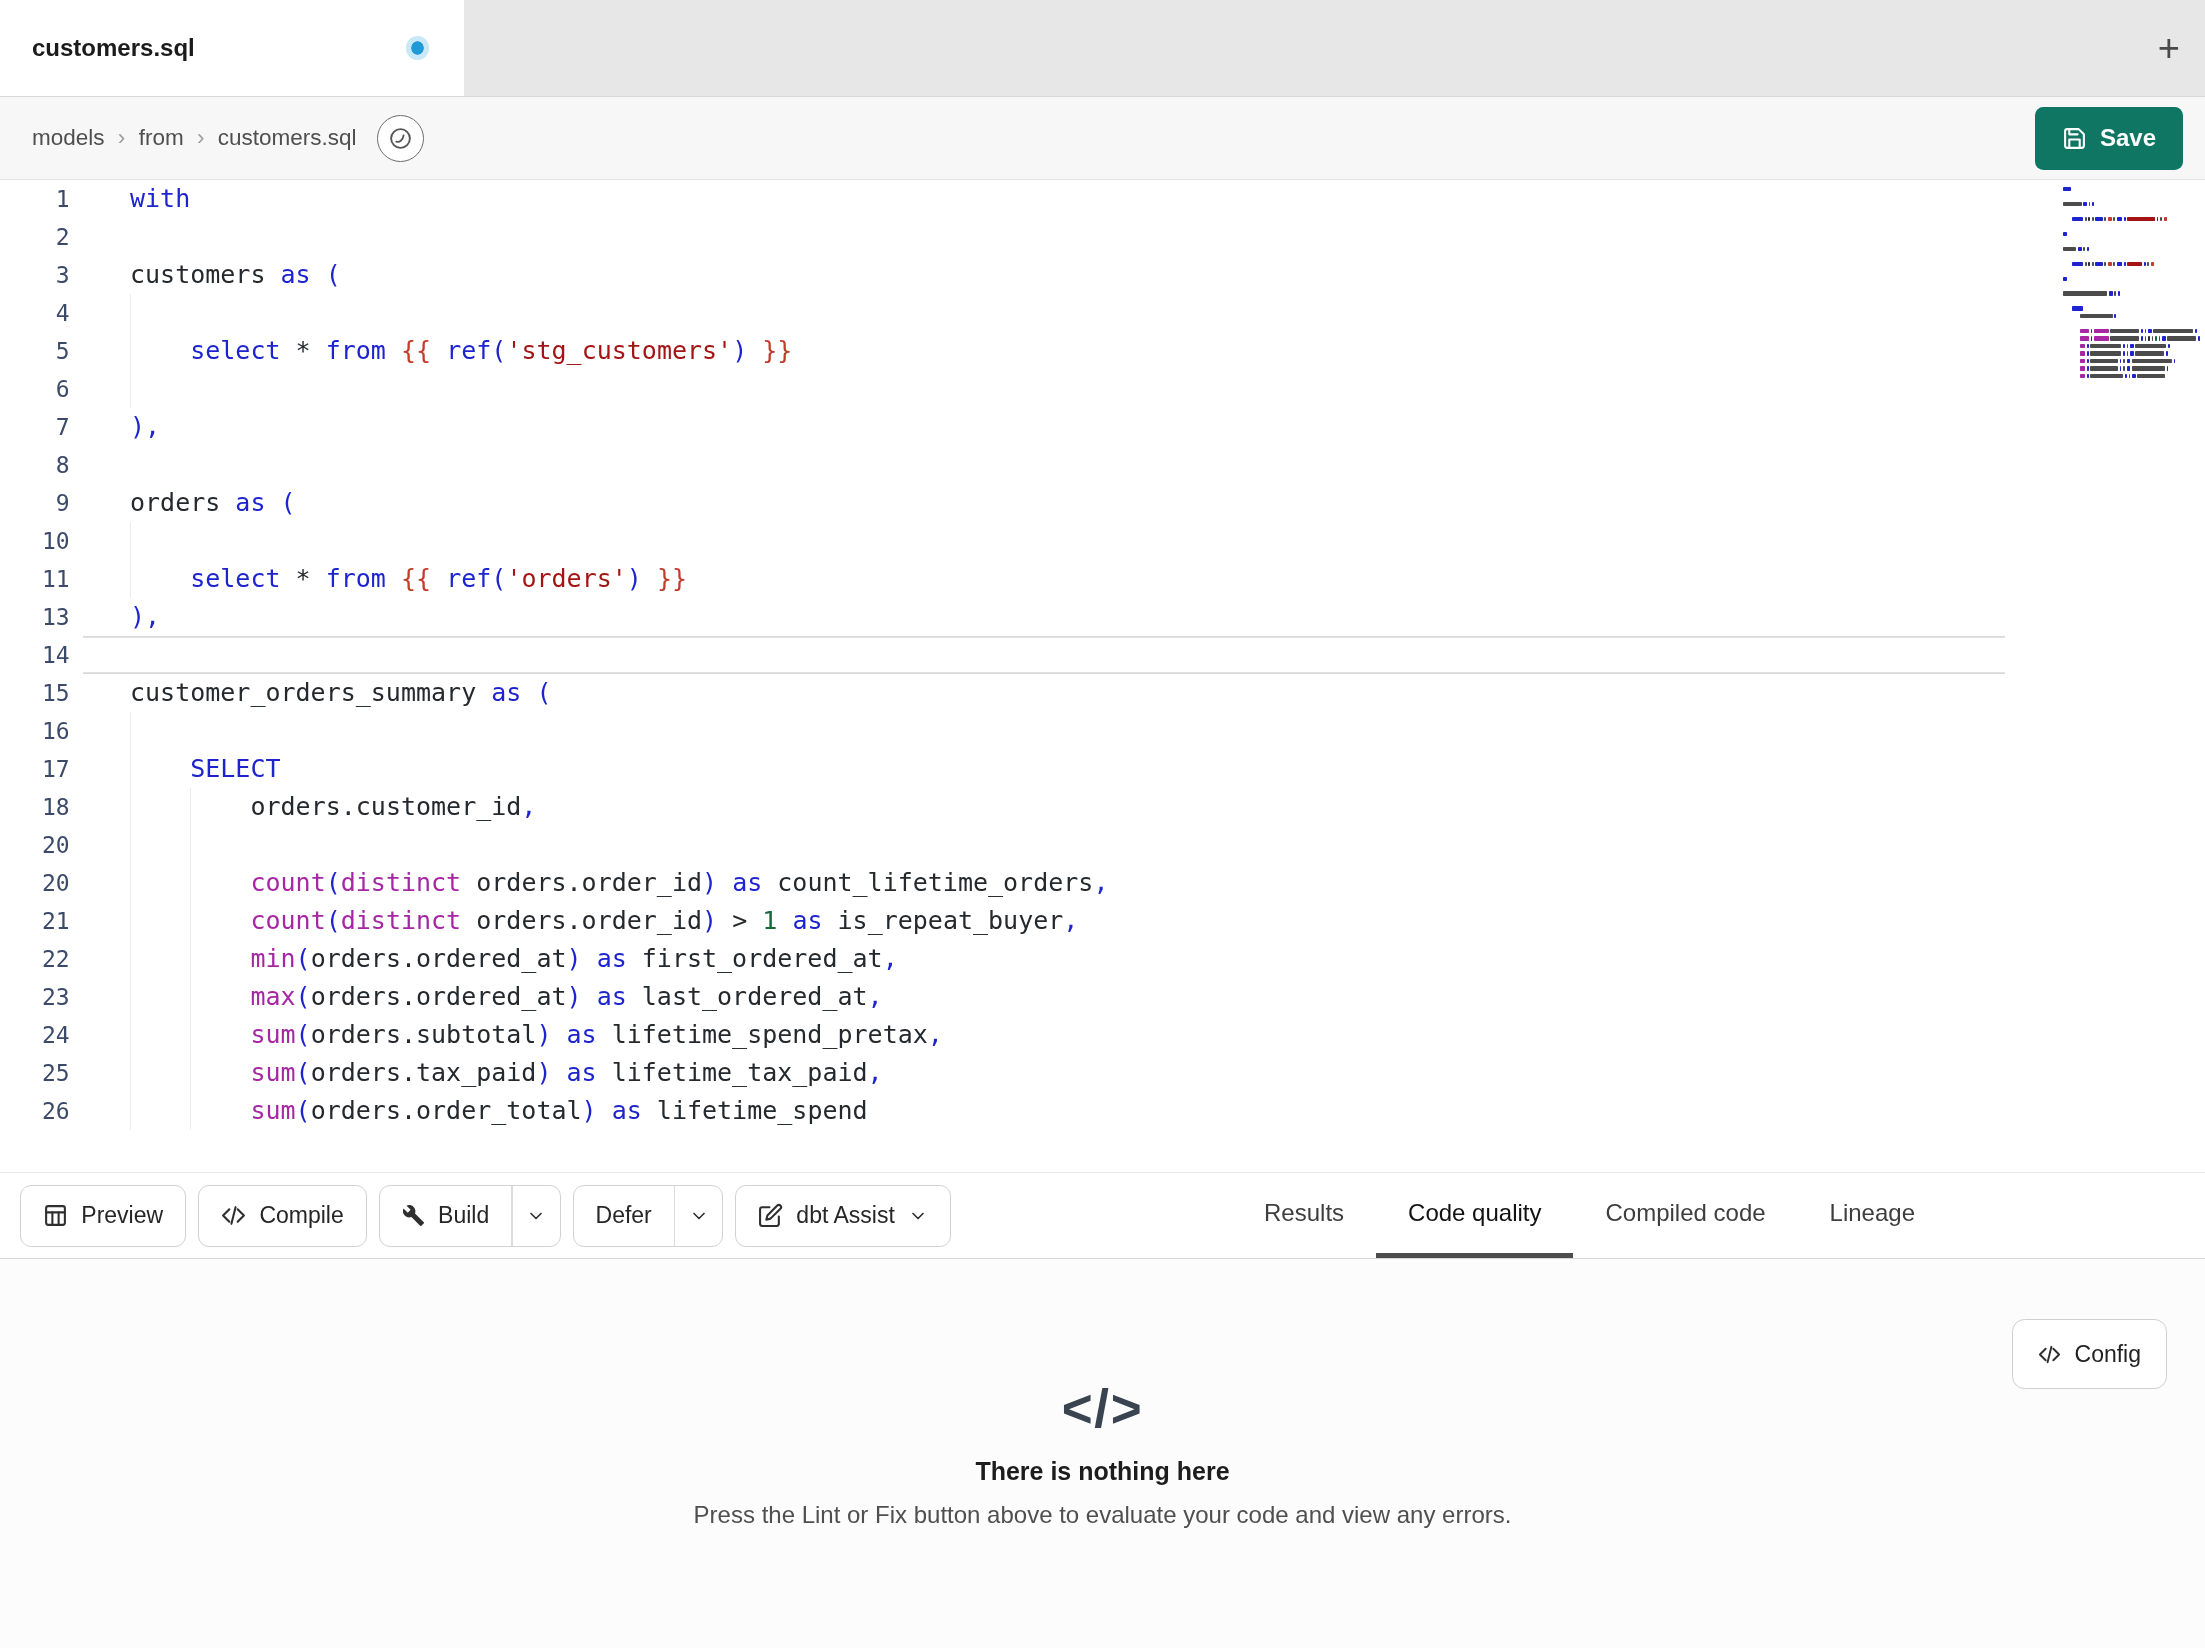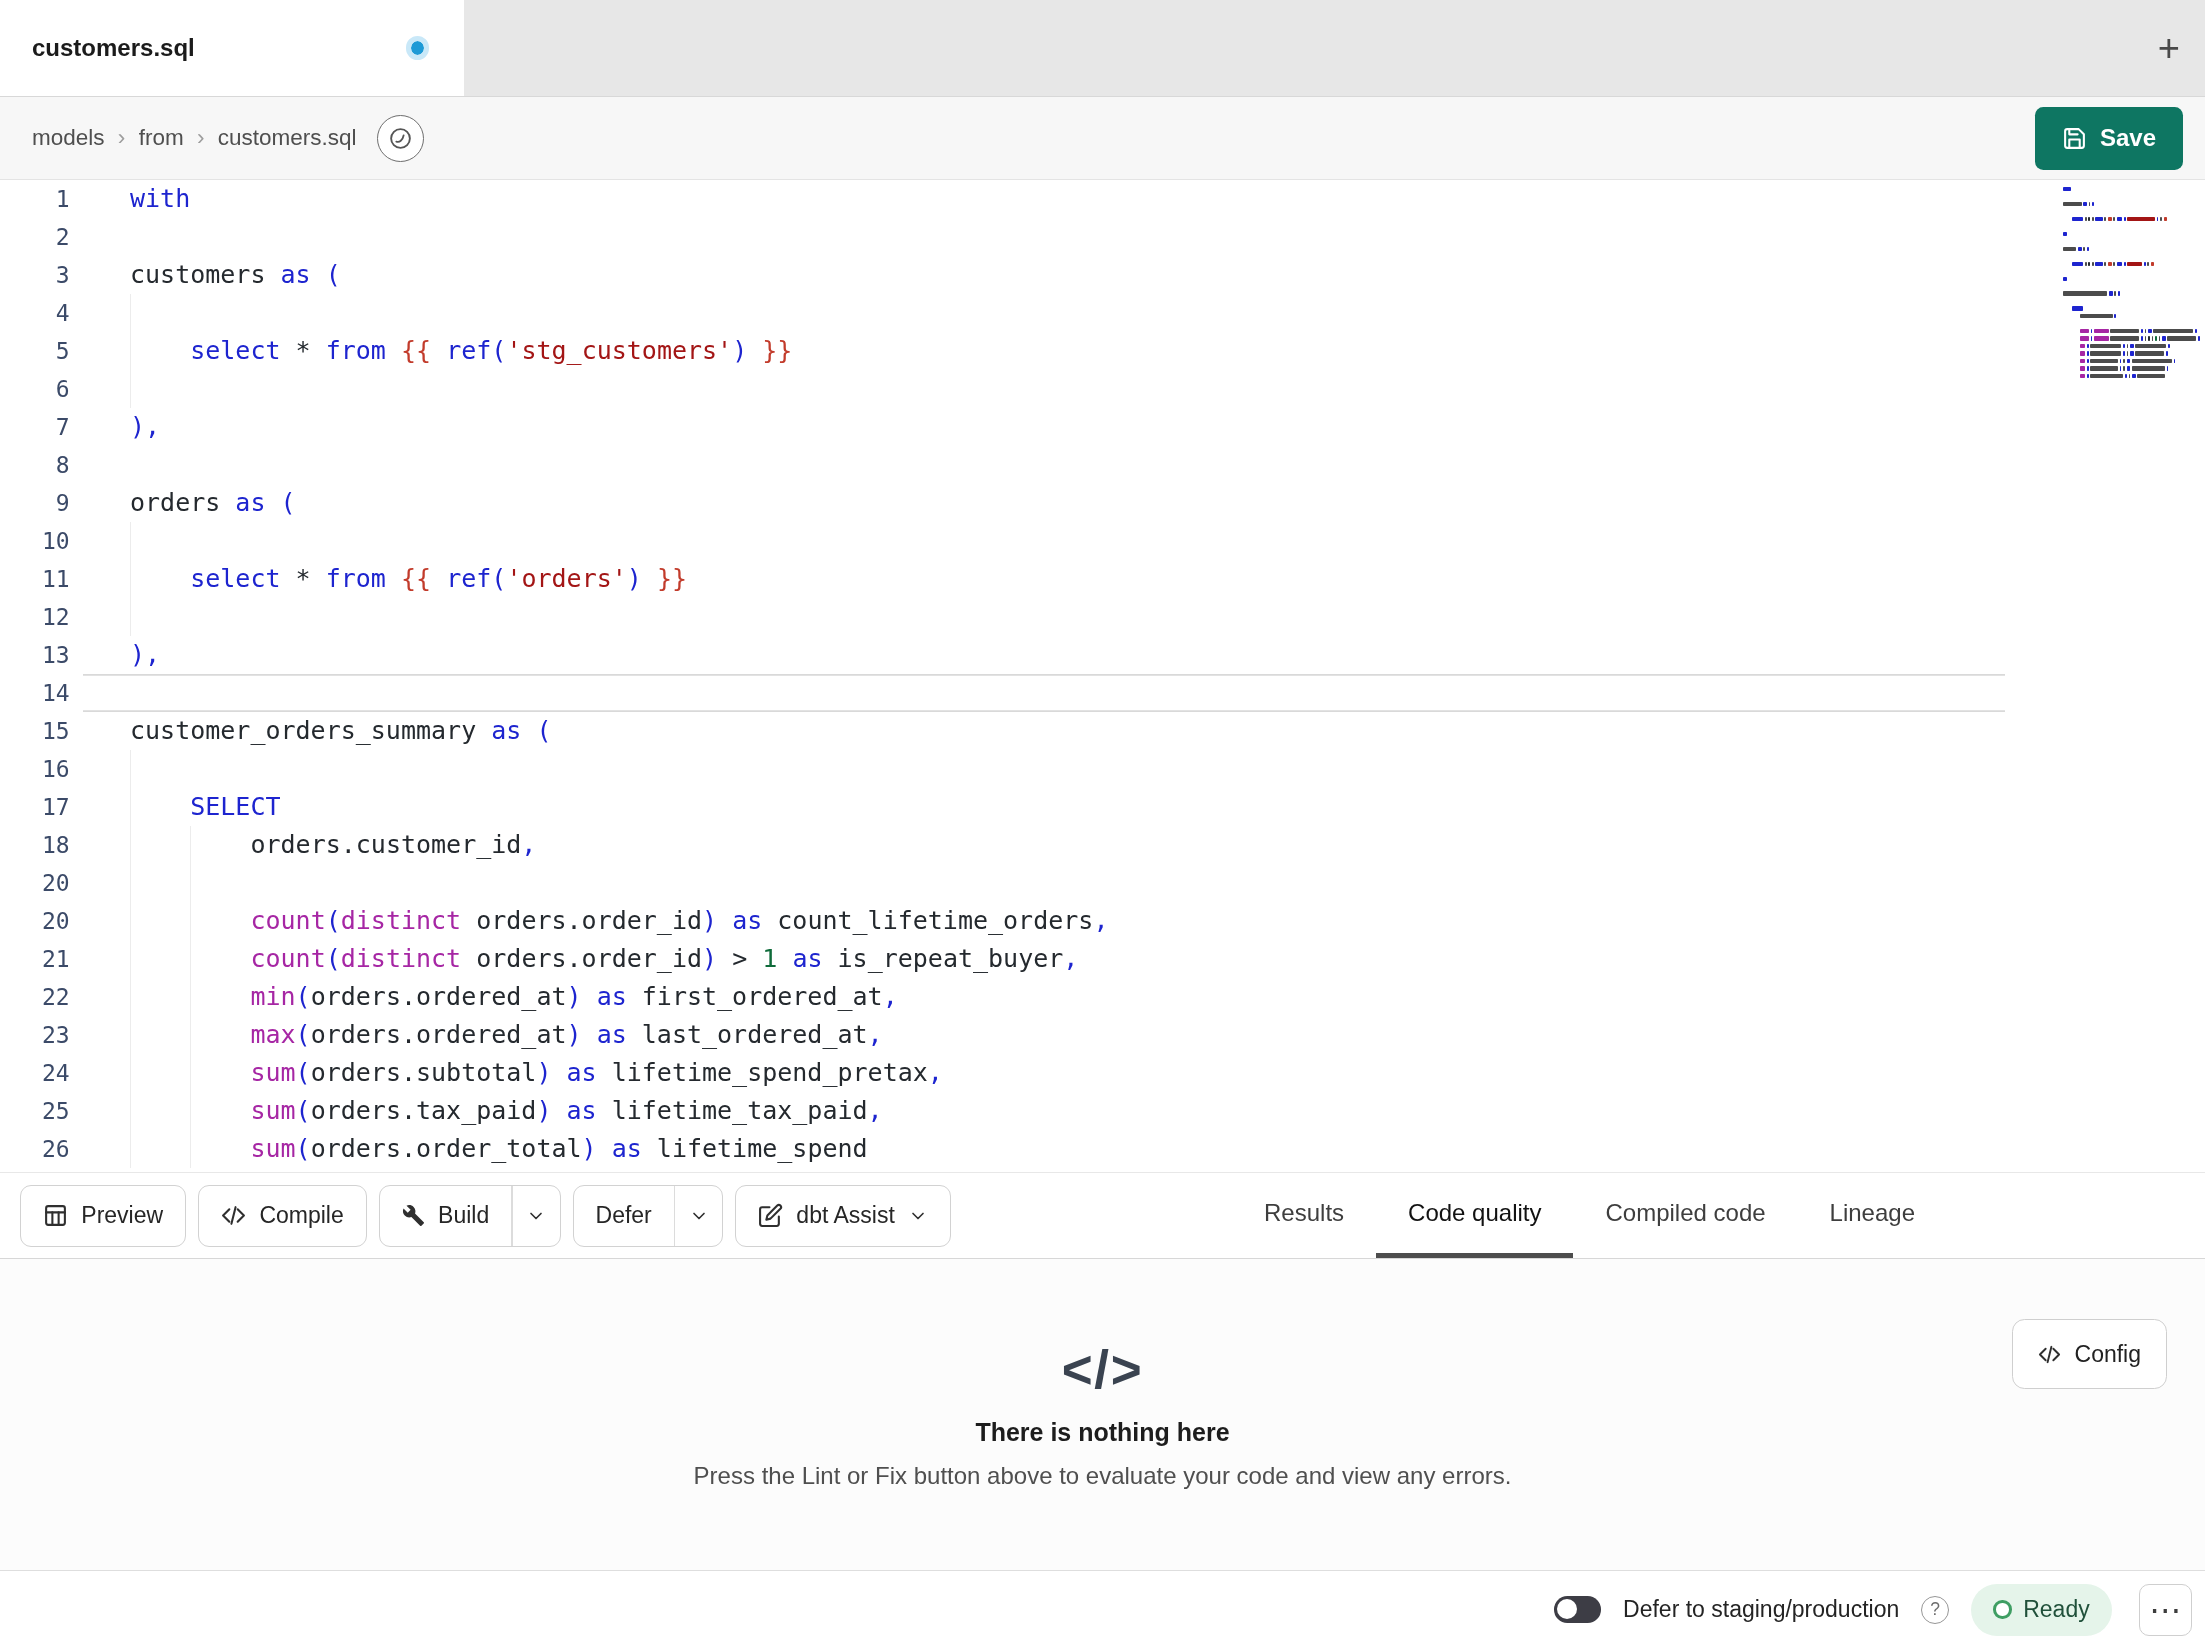--- a/index.html
+++ b/index.html
@@ -140,24 +140,20 @@
         </div>
         <div class="cl">
           <span class="ln" style="color: rgb(59, 74, 104);">10</span>
           <span class="code"><span class="guide" style="left: calc(0ch + 47px);"></span></span>
         </div>
         <div class="cl">
           <span class="ln" style="color: rgb(59, 74, 104);">11</span>
           <span class="code"><span class="guide" style="left: calc(0ch + 47px);"></span><span style="color: rgb(36, 41, 46);">    </span><span style="color: rgb(29, 36, 207);">select</span><span style="color: rgb(36, 41, 46);"> </span><span style="color: rgb(36, 41, 46);">*</span><span style="color: rgb(36, 41, 46);"> </span><span style="color: rgb(29, 36, 207);">from</span><span style="color: rgb(36, 41, 46);"> </span><span style="color: rgb(194, 59, 43);">{{</span><span style="color: rgb(36, 41, 46);"> </span><span style="color: rgb(29, 36, 207);">ref</span><span style="color: rgb(29, 36, 207);">(</span><span style="color: rgb(163, 21, 21);">'orders'</span><span style="color: rgb(29, 36, 207);">)</span><span style="color: rgb(36, 41, 46);"> </span><span style="color: rgb(194, 59, 43);">}}</span></span>
         </div>
         <div class="cl">
-          <span class="ln" style="color: rgb(59, 74, 104);">12</span>
-          <span class="code"><span class="guide" style="left: calc(0ch + 47px);"></span></span>
-        </div>
-        <div class="cl">
           <span class="ln" style="color: rgb(59, 74, 104);">13</span>
           <span class="code"><span style="color: rgb(29, 36, 207);">),</span></span>
         </div>
         <div class="cl active">
           <span class="ln" style="color: rgb(59, 74, 104);">14</span>
           <span class="code"></span>
         </div>
         <div class="cl">
           <span class="ln" style="color: rgb(59, 74, 104);">15</span>
           <span class="code"><span style="color: rgb(36, 41, 46);">customer_orders_summary </span><span style="color: rgb(29, 36, 207);">as</span><span style="color: rgb(36, 41, 46);"> </span><span style="color: rgb(29, 36, 207);">(</span></span>
@@ -451,27 +447,15 @@
         <polyline points="8 6 2 12 8 18"></polyline>
         <line x1="14" y1="4" x2="10" y2="20"></line>
       </svg>
       <span>Config</span>
     </button>
     <div class="empty-icon">&lt;/&gt;</div>
     <div class="empty-title">There is nothing here</div>
     <div class="empty-subtitle">Press the Lint or Fix button above to evaluate your code and view any errors.</div>
   </section>
 
-  <footer class="status-bar">
-    <div class="toggle">
-      <span class="knob"></span>
-    </div>
-    <span class="defer-label">Defer to staging/production</span>
-    <span class="help">?</span>
-    <div class="ready-pill">
-      <span class="ready-circle"></span>
-      <span class="lbl">Ready</span>
-    </div>
-    <button class="more-btn">⋯</button>
-  </footer>
 
 </div>
 
 
 </body></html>

